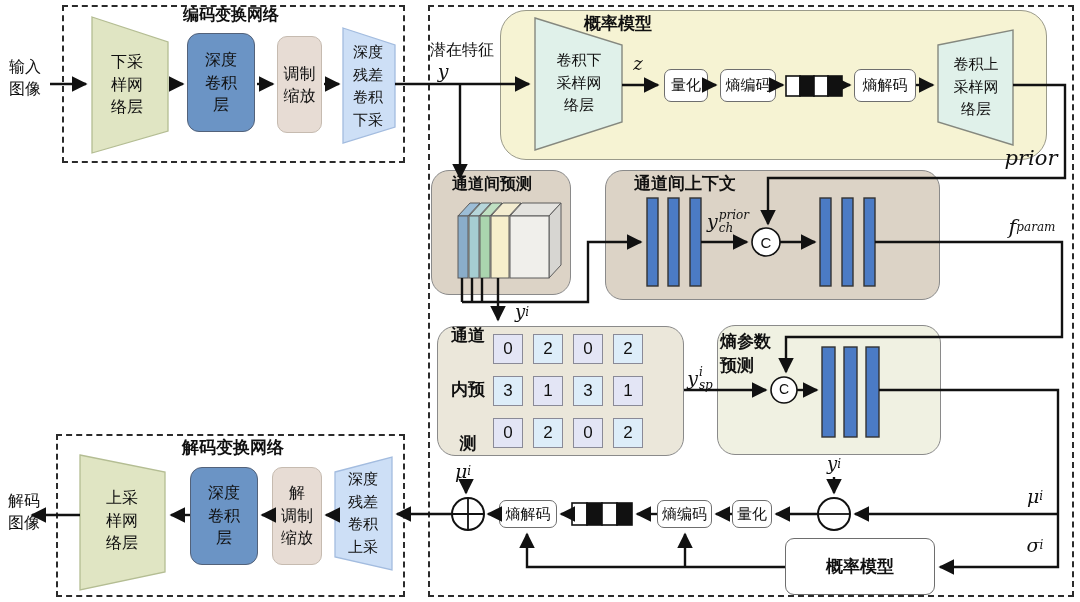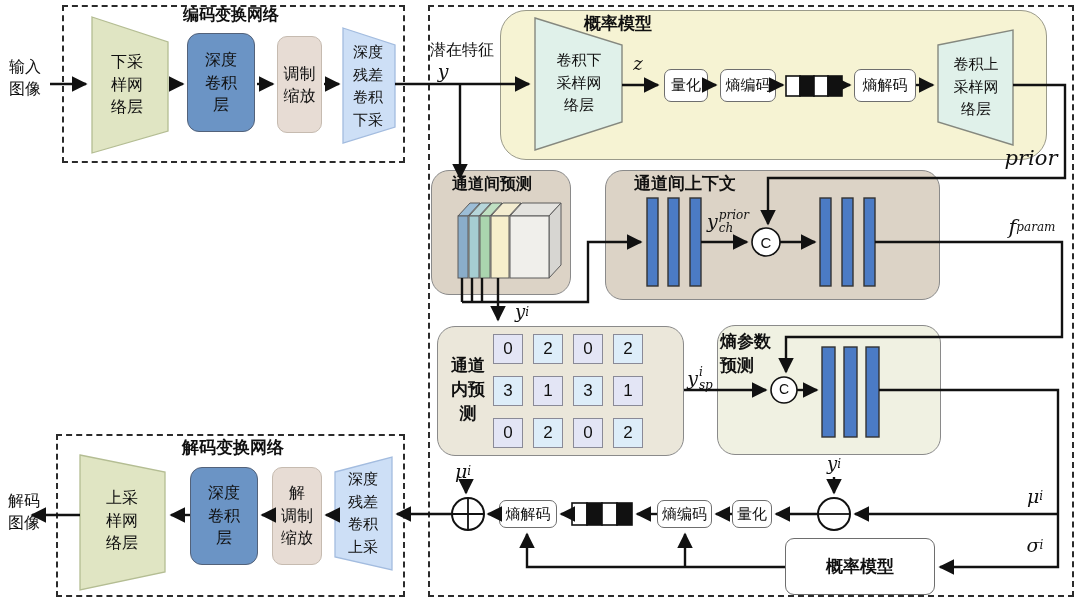--- a/index.html
+++ b/index.html
@@ -236,21 +236,21 @@
       <span>prior</span>
       <span>ch</span>
     </span>
   </div>
   <div class="lbl" style="left:758px;top:232px;width:16px;height:20px;font-size:15px;">C</div>
   <div class="lbl math" style="left:1000px;top:213px;width:64px;height:28px;font-size:21px;">
     <span>f</span>
       <sub>param</sub>
   </div>
 
-  <div class="lbl bold f17" style="left:444px;top:342px;width:48px;height:96px;">
+  <div class="lbl bold f17" style="left:444px;top:342px;width:48px;height:96px;gap:30px;">
     <div>通道</div>
     <div>内预</div>
     <div>测</div>
   </div>
   <div class="cell cellA" style="left:493px;top:334px;">0</div>
   <div class="cell cellB" style="left:533px;top:334px;">2</div>
   <div class="cell cellA" style="left:573px;top:334px;">0</div>
   <div class="cell cellB" style="left:613px;top:334px;">2</div>
   <div class="cell cellB" style="left:493px;top:376px;">3</div>
   <div class="cell cellA" style="left:533px;top:376px;">1</div>

